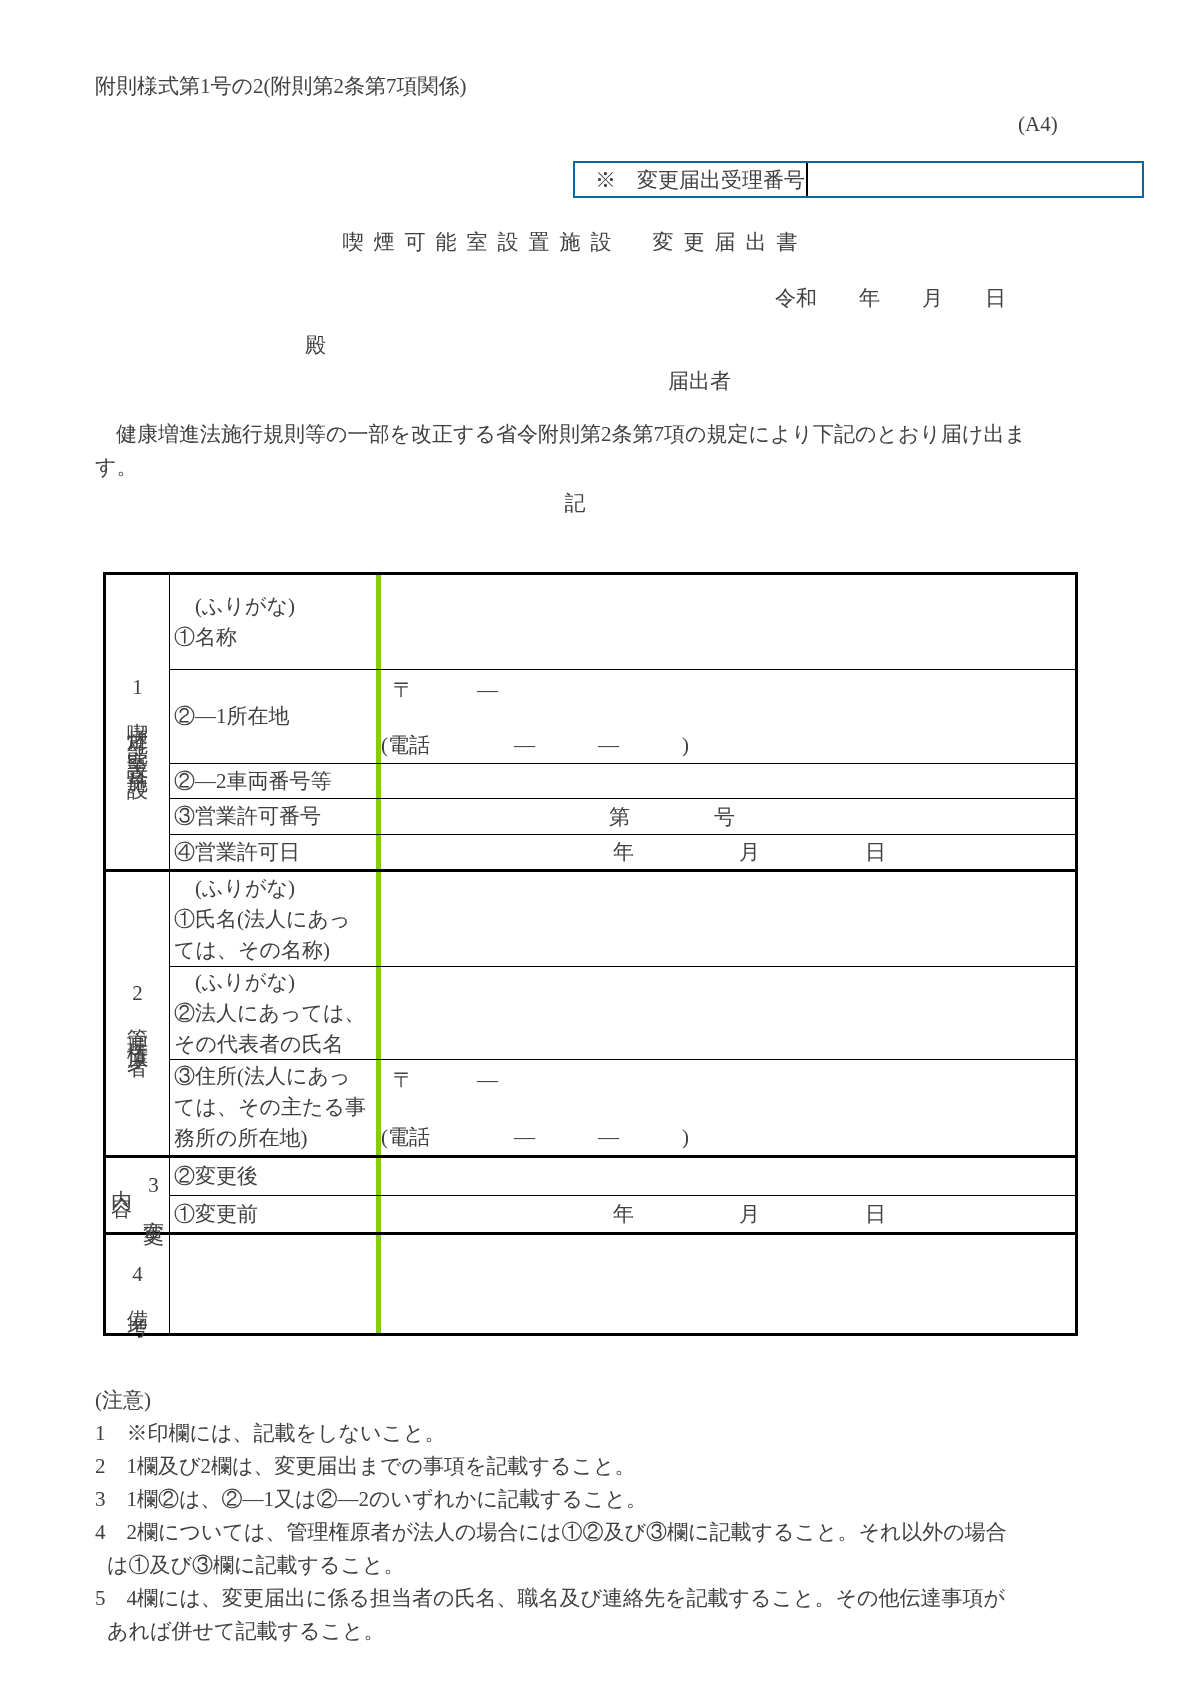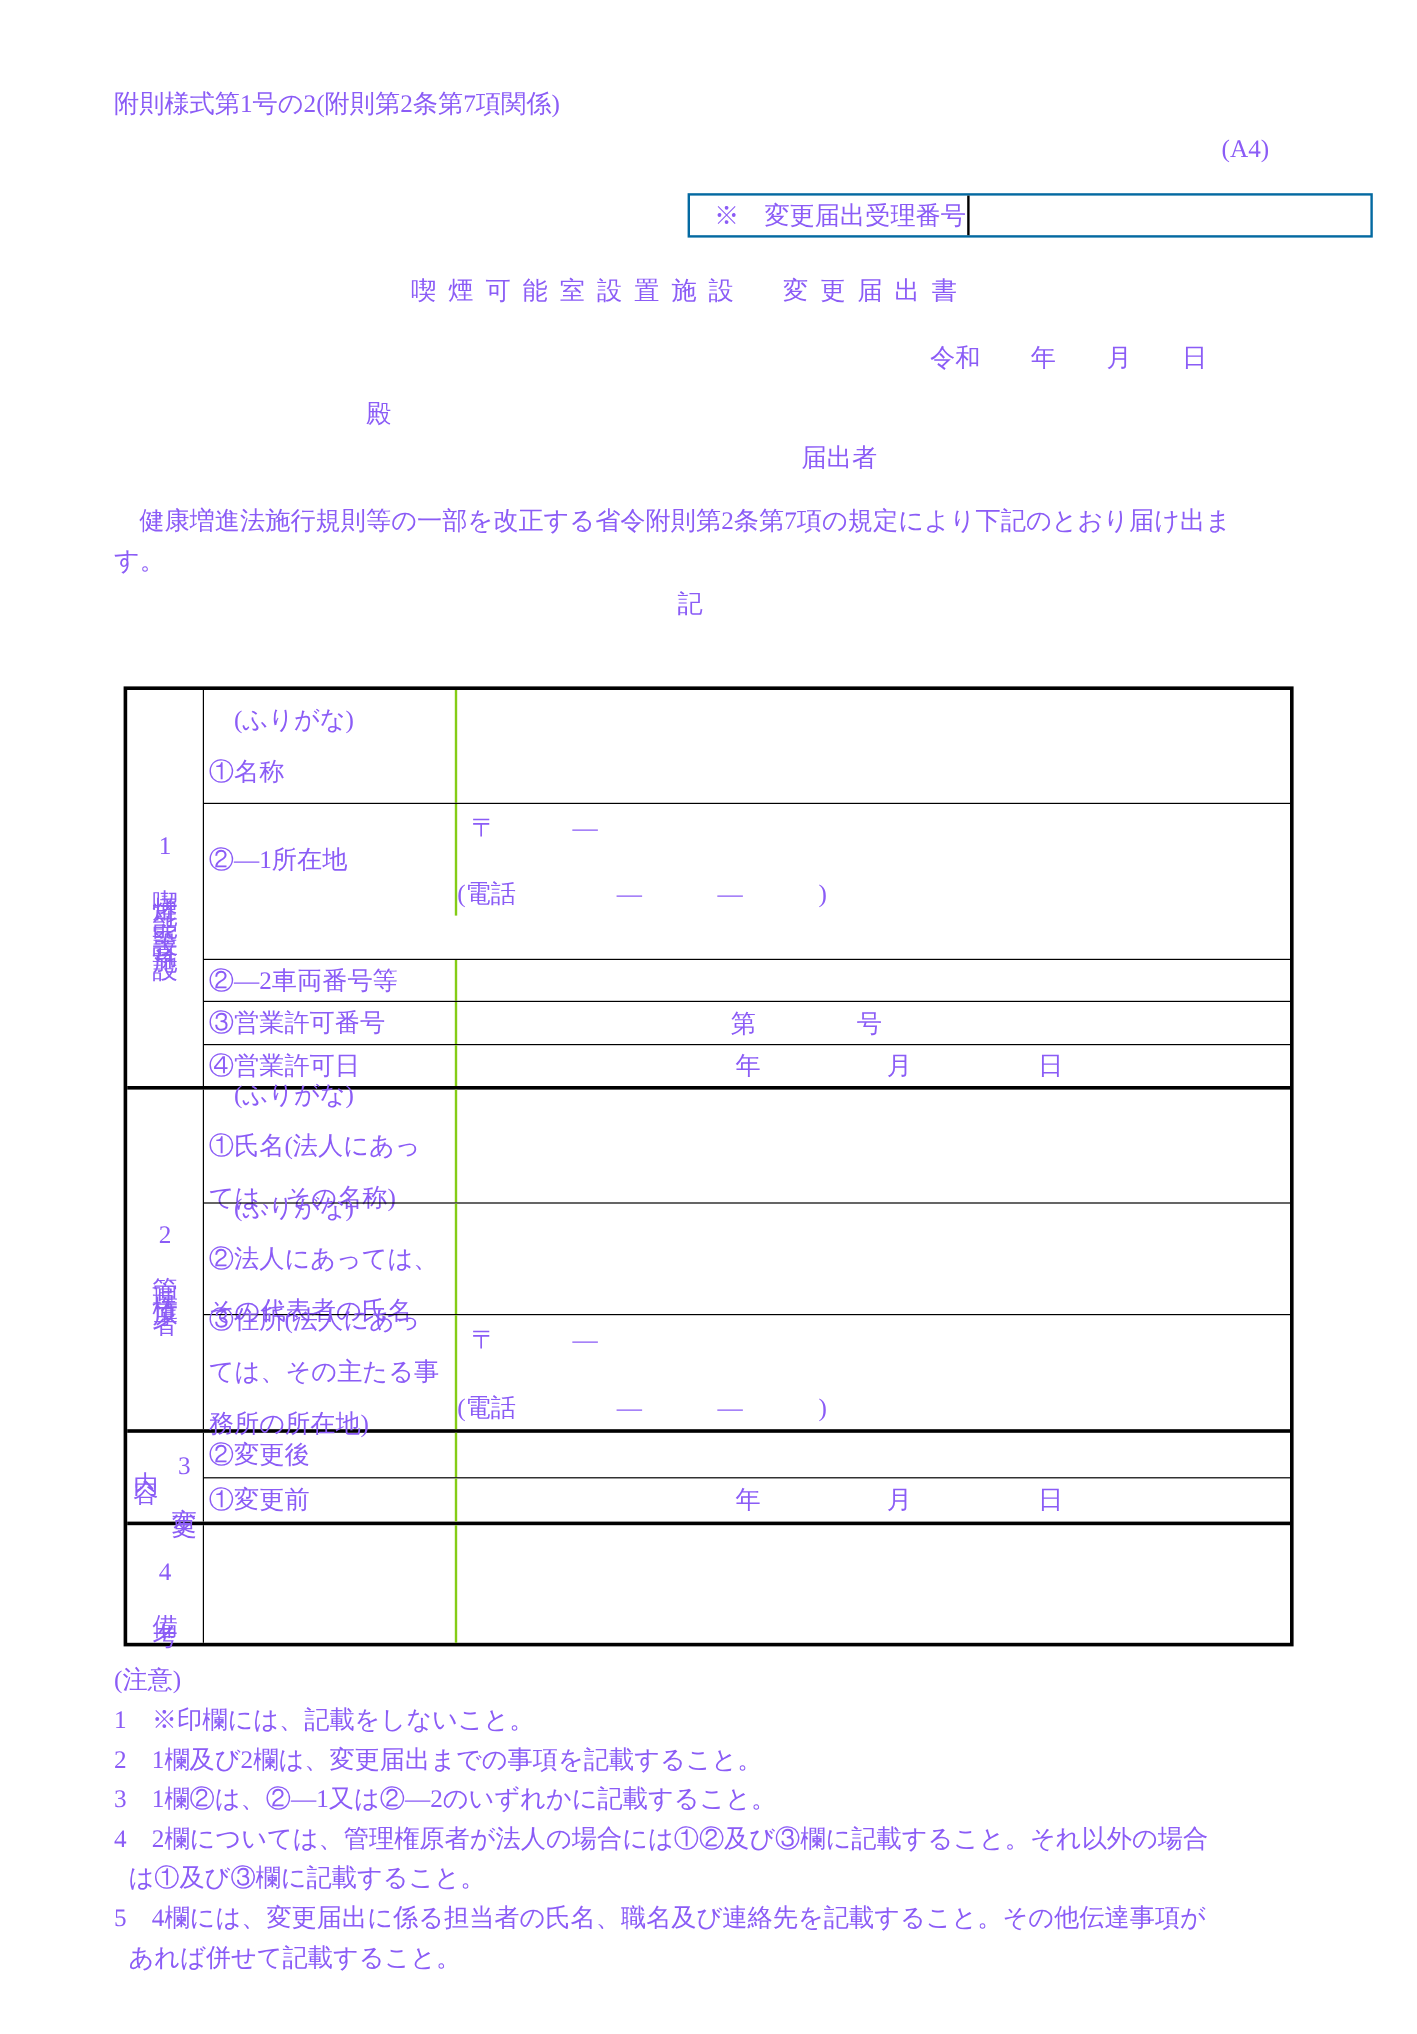--- a/index.html
+++ b/index.html
@@ -1,19 +1,19 @@
 <!DOCTYPE html>
 <html lang="ja"><head>
 <meta charset="utf-8">
 <style>
   html,body{margin:0;padding:0;background:#ffffff;}
   .page{
     position:relative;
     width:1181px;height:1695px;
-    background:#ffffff;color:#8b5cf6;
+    background:#ffffff;color:#404040;
     font-family:"Liberation Serif","DejaVu Serif",serif;
     font-size:21px;
     overflow:hidden;
   }
   .abs{position:absolute;}
 
   
   .form-number{left:95px;top:72px;}
   .paper-size{left:1018px;top:112px;}
   .rcpt-box{
@@ -46,23 +46,23 @@
     display:flex;align-items:center;justify-content:center;
   }
   .vhead span{
     writing-mode:vertical-rl;text-orientation:upright;
     letter-spacing:7px;line-height:32px;white-space:pre-line;
   }
   .rows{flex:1;display:flex;flex-direction:column;min-width:0;}
   .row{display:flex;box-sizing:border-box;}
   .row + .row{border-top:1px solid #000;}
   .lcell{
-    flex:0 0 211px;border-right:2px solid #84cc16;box-sizing:border-box;
+    flex:0 0 211px;border-right:5px solid #84cc16;box-sizing:border-box;
     display:flex;align-items:center;
-    padding:2px 4px 2px 4px;line-height:43px;white-space:pre-line;
+    padding:2px 4px 2px 4px;line-height:31px;white-space:pre-line;
   }
   .vcell{flex:1;display:flex;align-items:center;box-sizing:border-box;min-width:0;}
   .vcell.addr{flex-direction:column;align-items:stretch;justify-content:space-between;}
   .addr .postal{padding:6px 0 0 12px;}
   .addr .phone{text-align:left;padding:0 16px 4px 0;}
   .vcell.permit{padding-left:228px;}
   .vcell.dateval{padding-left:232px;}
 
   
   .notes{left:95px;top:1384px;width:930px;line-height:33px;}
@@ -100,21 +100,21 @@
 ①名称</div>
           <div class="vcell"></div>
         </div>
         <div class="row" style="height:94px;">
           <div class="lcell">②―1所在地</div>
           <div class="vcell addr">
             <div class="postal">〒　　　―</div>
             <div class="phone">(電話　　　　―　　　―　　　)</div>
           </div>
         </div>
-        <div class="row" style="height:35px;margin-top:36px;">
+        <div class="row" style="height:35px;">
           <div class="lcell">②―2車両番号等</div>
           <div class="vcell"></div>
         </div>
         <div class="row" style="height:36px;">
           <div class="lcell">③営業許可番号</div>
           <div class="vcell permit">第　　　　号</div>
         </div>
         <div class="row" style="height:35px;">
           <div class="lcell">④営業許可日</div>
           <div class="vcell dateval">年　　　　　月　　　　　日</div>

